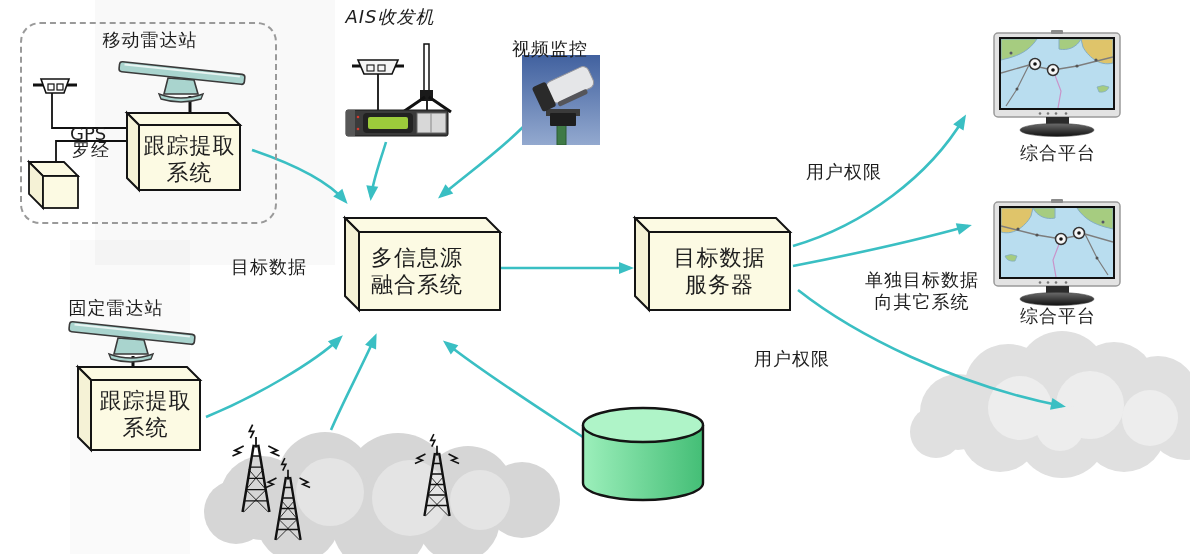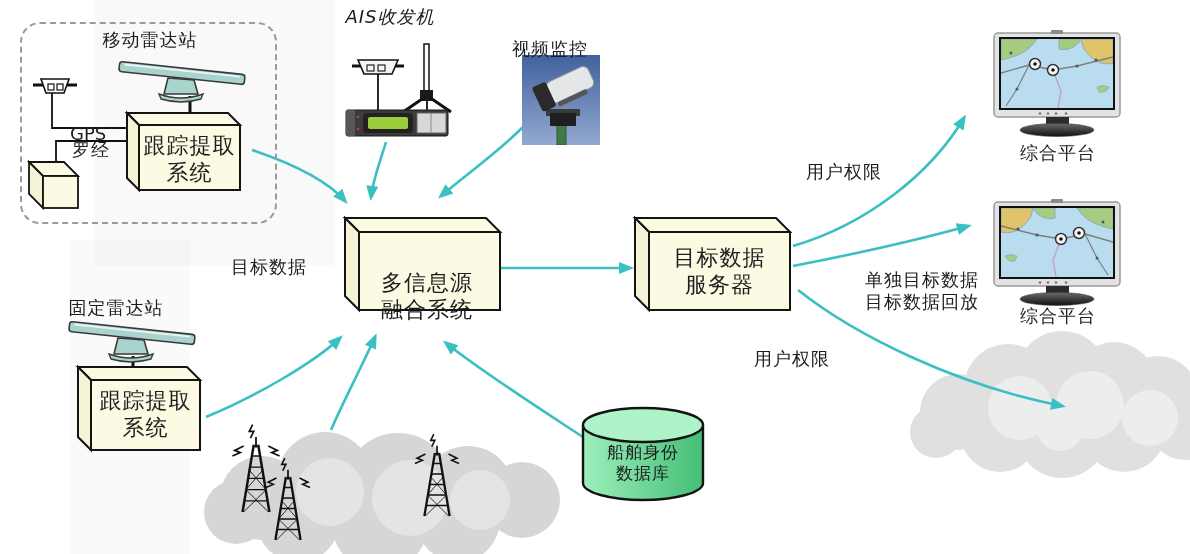--- a/index.html
+++ b/index.html
@@ -265,34 +265,32 @@
 
   <div class="lbl" style="left:92px;top:29px;width:116px;">移动雷达站</div>
   <div class="lbl latin" style="left:70px;top:101px;">GPS</div>
   <div class="lbl" style="left:72px;top:139px;">罗经</div>
   <div class="lbl boxlbl" style="left:139px;top:133px;width:101px;">跟踪提取
 系统</div>
 
   <div class="lbl" style="left:332px;top:6px;width:116px;font-style:italic;">AIS收发机</div>
   <div class="lbl" style="left:505px;top:27px;width:90px;margin-top:11px;">视频监控</div>
 
-  <div class="lbl boxlbl" style="left:359px;top:245px;width:136px;margin-top:25px;">多信息源
+  <div class="lbl boxlbl" style="left:349px;top:245px;width:136px;">多信息源
 融合系统</div>
   <div class="lbl boxlbl" style="left:649px;top:245px;width:141px;">目标数据
 服务器</div>
 
   <div class="lbl" style="left:1003px;top:142px;width:110px;">综合平台</div>
   <div class="lbl" style="left:1003px;top:305px;width:110px;">综合平台</div>
 
   <div class="lbl" style="left:806px;top:161px;">用户权限</div>
   <div class="lbl" style="left:855px;top:269px;width:134px;">单独目标数据
-目标数据回放</div>
+向其它系统</div>
   <div class="lbl" style="left:754px;top:348px;">用户权限</div>
 
   <div class="lbl" style="left:58px;top:297px;width:116px;">固定雷达站</div>
   <div class="lbl boxlbl" style="left:91px;top:388px;width:109px;">跟踪提取
 系统</div>
 
   <div class="lbl" style="left:231px;top:256px;">目标数据</div>
-  <div class="lbl" style="left:593px;top:442px;width:100px;font-size:17px;">船舶身份
-数据库</div>
 
 </div>
 
 </body></html>

